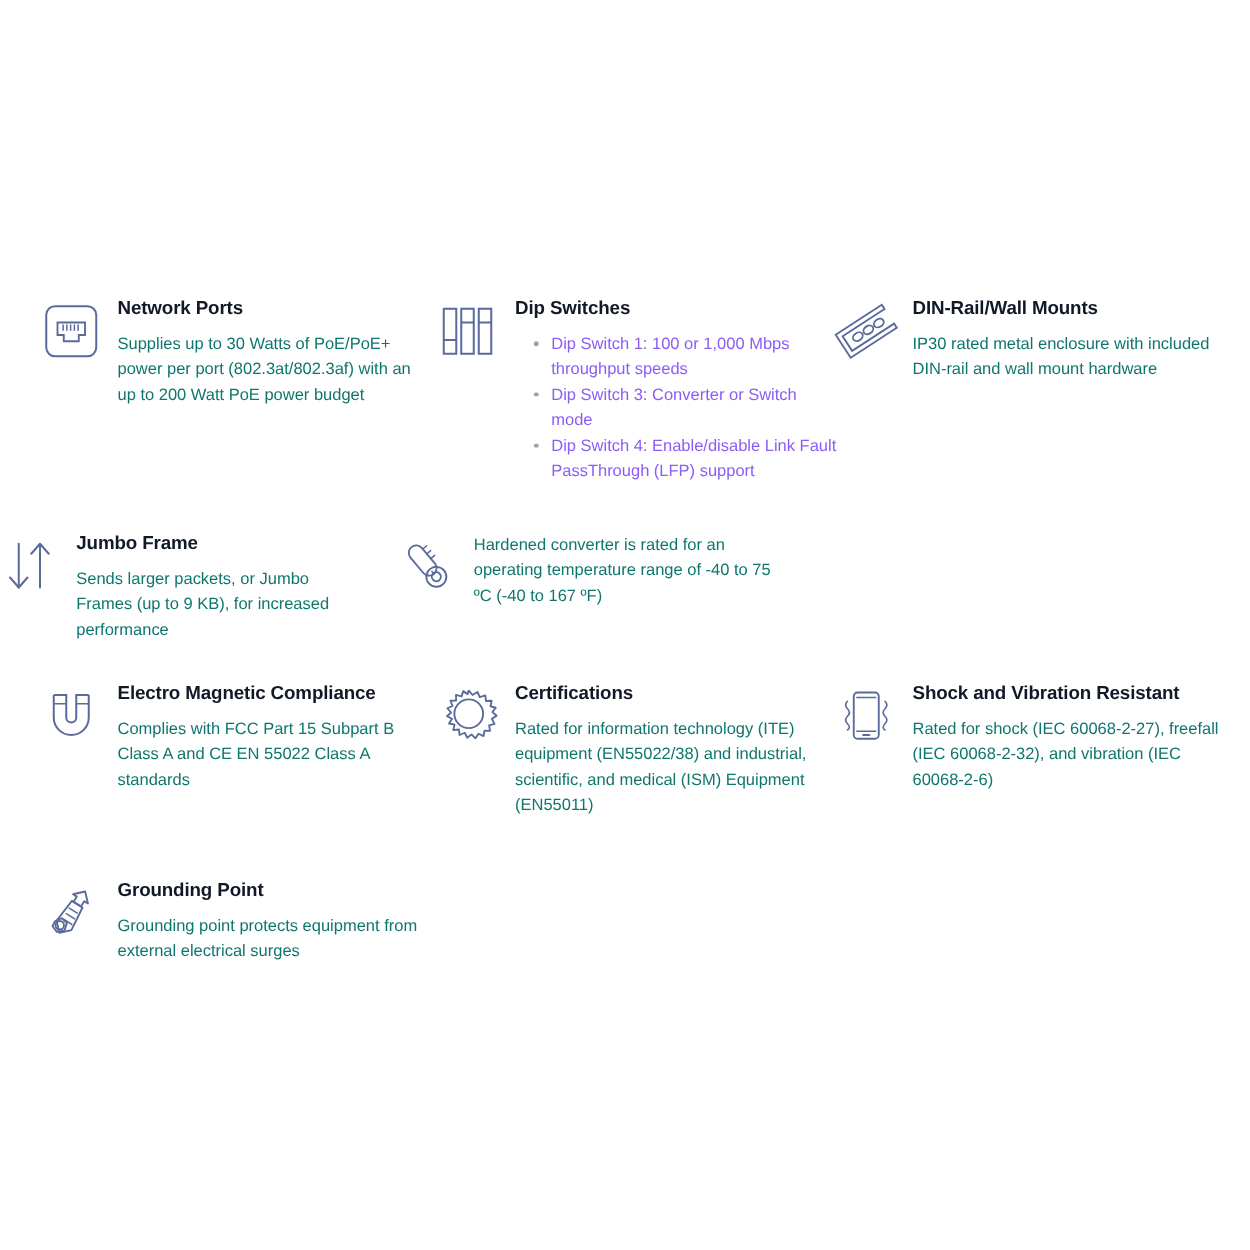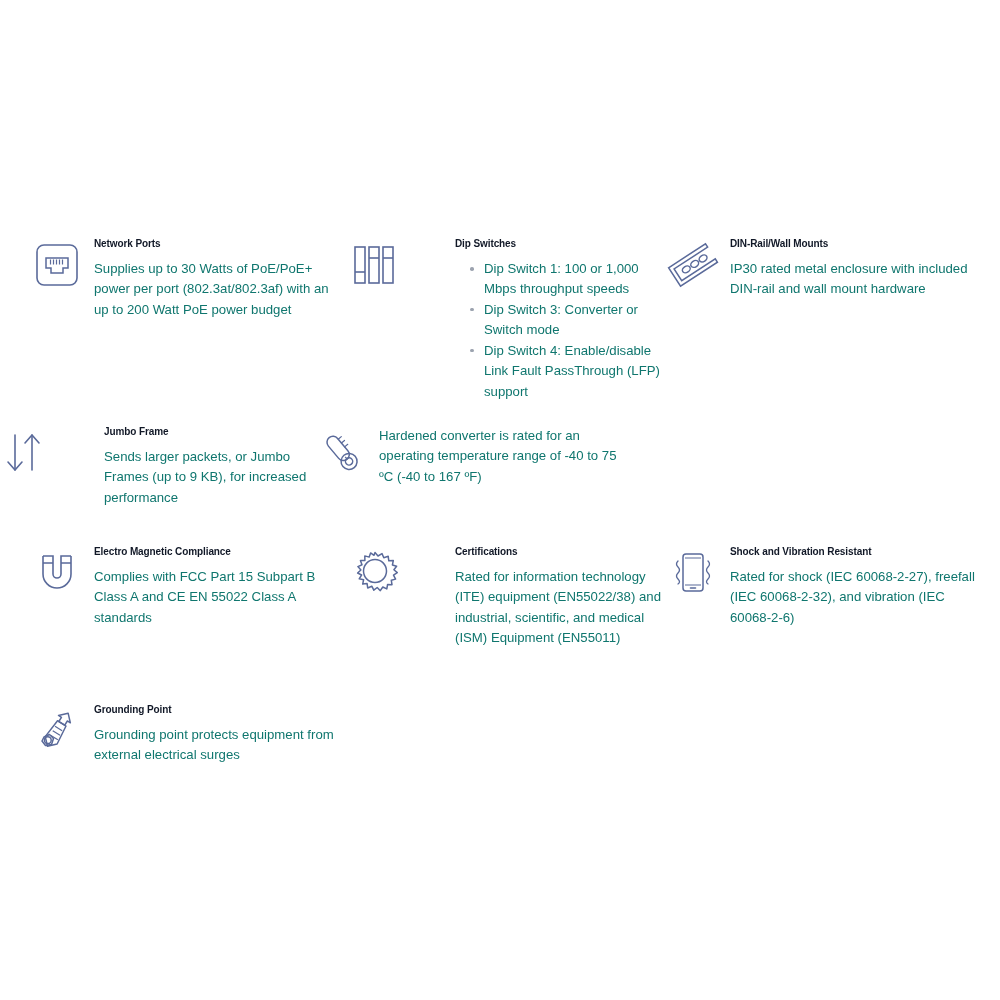--- a/index.html
+++ b/index.html
@@ -27,21 +27,21 @@
     display: flex;
   }
 
   .feature-cell {
     width: 318px;
     display: flex;
     align-items: flex-start;
   }
 
   .feature-cell.col-1 { margin-left: 33px; }
-  .feature-cell.col-2 { margin-left: 0px; gap: 43px; }
+  .feature-cell.col-2 { margin-left: 0px; }
   .feature-cell.col-3 { margin-left: 0px; }
 
   .icon-box {
     flex: 0 0 48px;
     width: 48px;
     height: 52px;
     margin-right: 13px;
     display: flex;
     align-items: flex-start;
     justify-content: center;
@@ -52,21 +52,21 @@
     display: block;
     overflow: visible;
   }
 
   .feature-text {
     flex: 1 1 auto;
     padding-top: 0px;
   }
 
   .feature-title {
-    font-size: 10px;
+    font-size: 15px;
     font-weight: bold;
     color: #111827;
     line-height: 1.2;
     letter-spacing: -0.1px;
     margin-bottom: 9px;
   }
 
   .feature-desc {
     font-size: 13.2px;
     color: #0f766e;
@@ -76,21 +76,21 @@
 
   .bullet-list {
     list-style: none;
     margin: 0;
     padding: 0;
   }
 
   .bullet-list li {
     position: relative;
     font-size: 13.2px;
-    color: #0f766e;
+    color: #8b5cf6;
     line-height: 1.55;
     padding-left: 29px;
     max-width: 265px;
     margin-bottom: 0px;
   }
 
   .bullet-list li::before {
     content: "";
     position: absolute;
     left: 15px;

